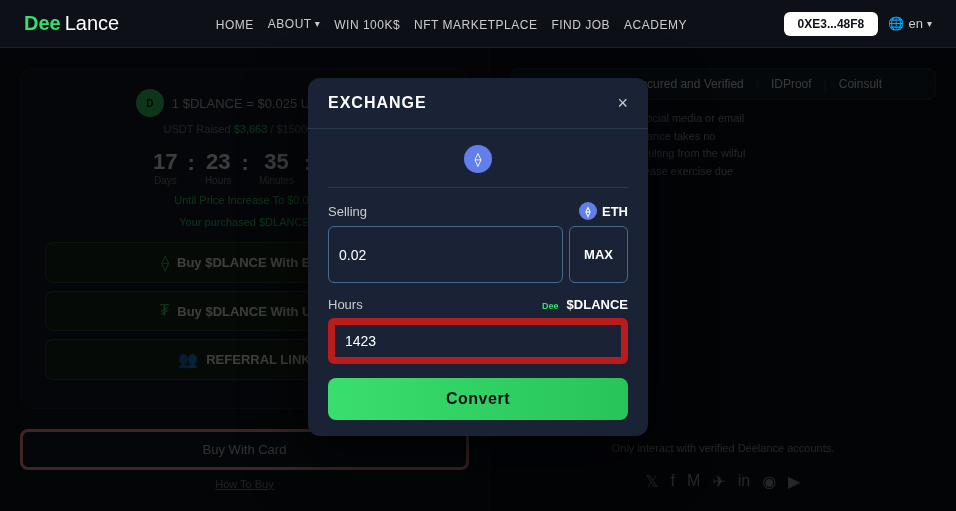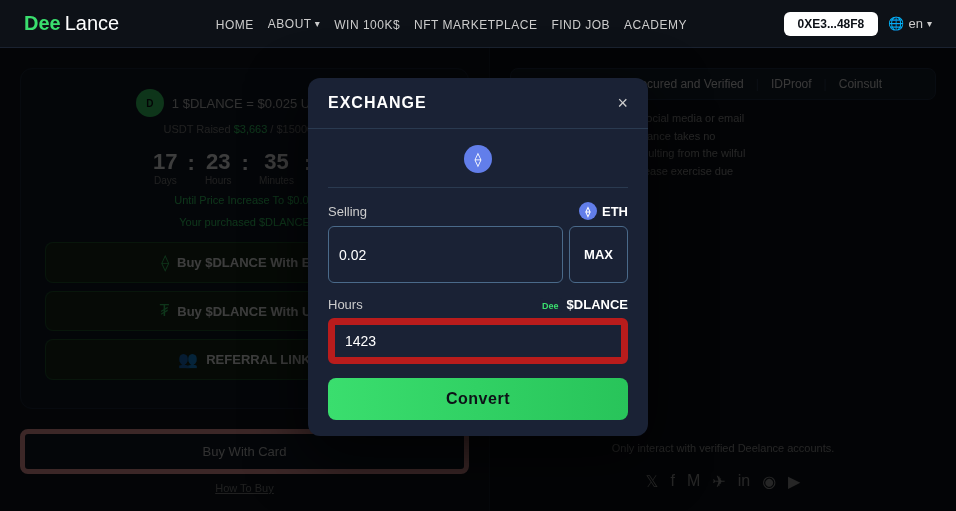--- a/index.html
+++ b/index.html
@@ -197,21 +197,21 @@
     .action-btn .btn-icon {
       color: #3ade6e;
       font-size: 16px;
     }
     .action-btn-label { color: #fff; font-weight: 600; }
     .buy-card-btn {
       display: flex;
       align-items: center;
       justify-content: center;
       background: #141c28;
-      border: 5px solid #fca5a5;
+      border: 3px solid #fca5a5;
       border-radius: 8px;
       padding: 10px;
       margin: 0 20px 8px;
       color: #ccc;
       font-size: 13px;
       cursor: pointer;
     }
     .how-to-link {
       text-align: center;
       color: #888;

